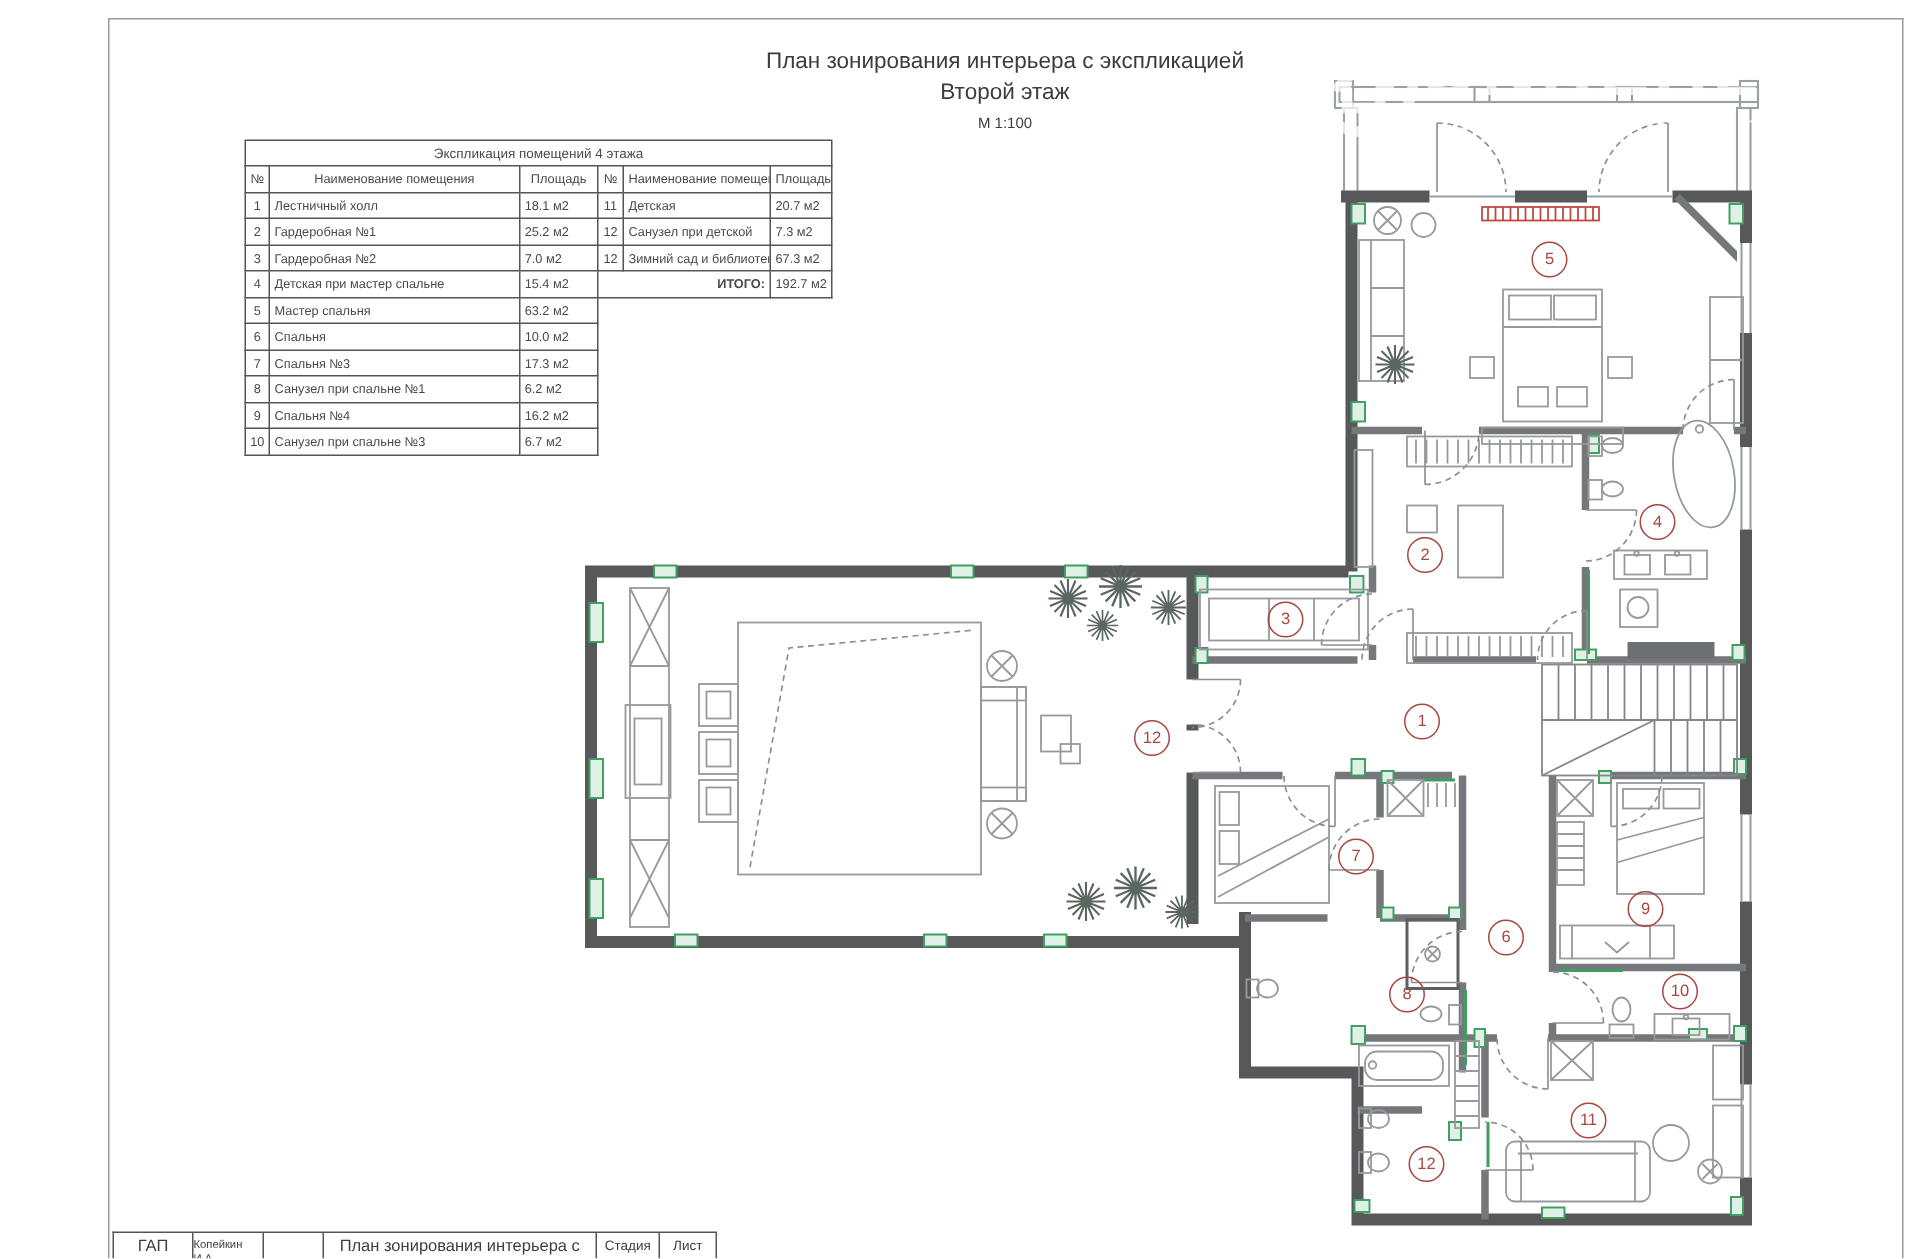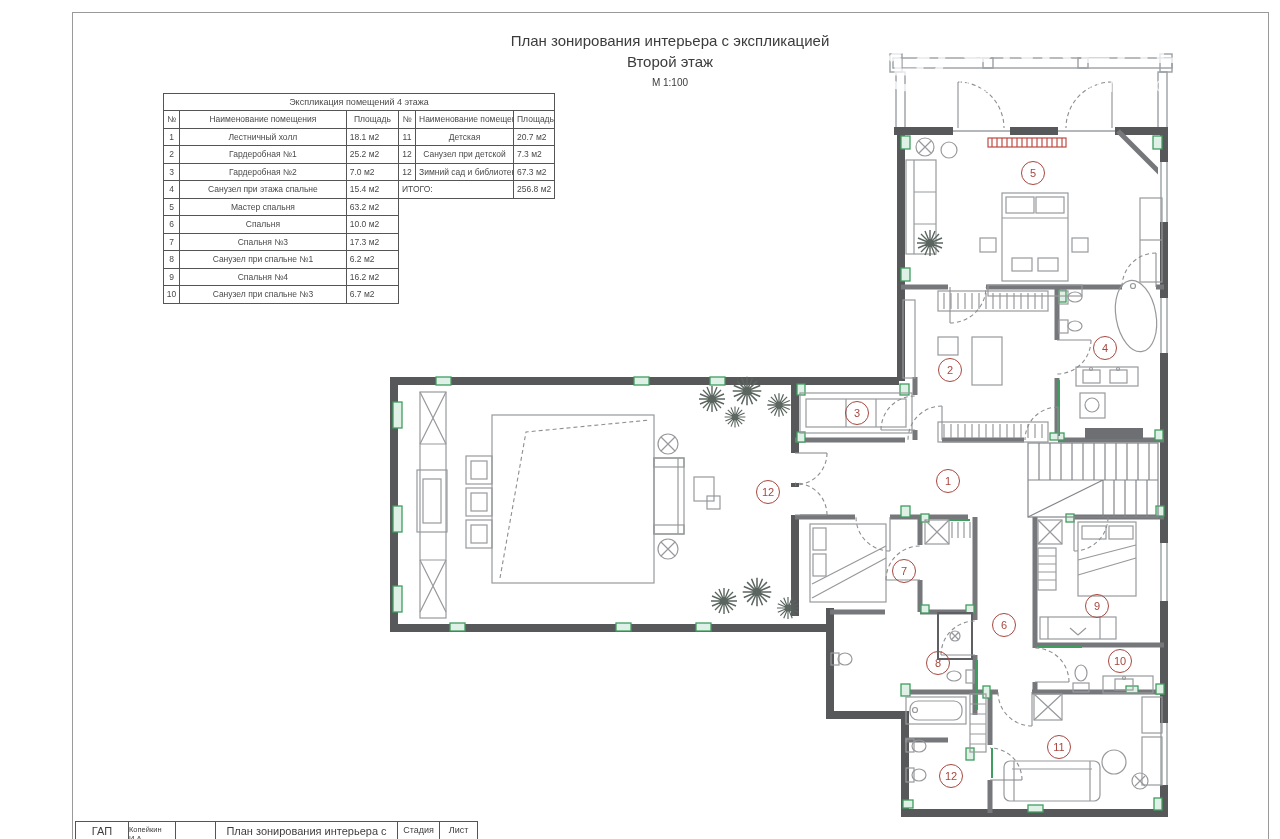--- a/index.html
+++ b/index.html
@@ -14,29 +14,29 @@
   .sheet-title .l2{font-size:15px;line-height:21px;}
   .sheet-title .l3{font-size:10px;line-height:21px;}
   
   .exp{position:absolute;left:163px;top:93px;width:392px;color:#4a4a4a;}
   .exp-title{border:1px solid #555;height:16px;line-height:16px;text-align:center;font-size:9px;margin-bottom:-1px;background:#fff;}
   .exp-body{display:flex;align-items:flex-start;}
   .exp table{border-collapse:collapse;table-layout:fixed;background:#fff;}
   .exp th,.exp td{border:1px solid #555;font-size:8.5px;font-weight:normal;padding:1px 3px;height:14.5px;overflow:hidden;white-space:nowrap;}
   .exp th{text-align:center;}
   .exp td.c-num{text-align:center;padding:1px 1px;}
-  .exp td.c-name{text-align:center;}
+  .exp td.c-name{text-align:left;}
   .exp td.c-area{text-align:left;}
-  .exp td.c-total{text-align:left;}
+  .exp td.c-total{text-align:right;font-weight:bold;}
   .t-left{width:236px;}
   .t-right{width:156px;margin-left:-1px;}
   
   .wm{position:absolute;left:872px;top:18px;display:flex;align-items:flex-start;opacity:.78;pointer-events:none;z-index:30;}
   .wm-icon{width:74px;height:74px;flex:0 0 auto;}
-  .wm-text{margin-left:12px;color:rgba(255,255,255,.95);}
+  .wm-text{margin-left:0;color:rgba(255,255,255,.95);}
   .wm-brand{font-size:50px;font-weight:bold;letter-spacing:3px;line-height:56px;}
   .wm-sub{font-size:16px;letter-spacing:10px;line-height:22px;margin-top:2px;}
   
   #plan{position:absolute;left:0;top:0;z-index:10;}
   .wall-dark{stroke:var(--wall,#57585a);stroke-width:8;fill:none;}
   .wall-mid{stroke:#75777b;stroke-width:5;fill:none;}
   .thin{stroke:#9aa0a4;stroke-width:1.4;fill:none;}
   .furn{stroke:#97999c;stroke-width:1.2;fill:none;}
   .furn-f{stroke:#97999c;stroke-width:1.2;fill:#fff;}
   .stair{stroke:#84868a;stroke-width:1.2;fill:none;}
@@ -100,21 +100,21 @@
               <td class="c-name">Гардеробная №1</td>
               <td class="c-area">25.2 м2</td>
             </tr>
             <tr>
               <td class="c-num">3</td>
               <td class="c-name">Гардеробная №2</td>
               <td class="c-area">7.0 м2</td>
             </tr>
             <tr>
               <td class="c-num">4</td>
-              <td class="c-name">Санузел при этажа спальне</td>
+              <td class="c-name">Детская при мастер спальне</td>
               <td class="c-area">15.4 м2</td>
             </tr>
             <tr>
               <td class="c-num">5</td>
               <td class="c-name">Мастер спальня</td>
               <td class="c-area">63.2 м2</td>
             </tr>
             <tr>
               <td class="c-num">6</td>
               <td class="c-name">Спальня</td>
@@ -166,21 +166,21 @@
               <td class="c-name">Санузел при детской</td>
               <td class="c-area">7.3 м2</td>
             </tr>
             <tr>
               <td class="c-num">12</td>
               <td class="c-name">Зимний сад и библиотека</td>
               <td class="c-area">67.3 м2</td>
             </tr>
             <tr>
               <td colspan="2" class="c-total">ИТОГО:</td>
-              <td class="c-area">256.8 м2</td>
+              <td class="c-area">192.7 м2</td>
             </tr>
           </tbody>
       </table>
     </div>
   </div>
 
   <svg id="plan" width="1280" height="839" viewBox="0 0 1280 839">
     <defs>
       <g id="palm" stroke="#5c6660" stroke-width="1.4" fill="none">
         <path d="M0 0 L0 -13 M0 0 L9 -9 M0 0 L13 0 M0 0 L9 9 M0 0 L0 13 M0 0 L-9 9 M0 0 L-13 0 M0 0 L-9 -9 M0 0 L5 -12 M0 0 L-5 -12 M0 0 L12 -5 M0 0 L12 5 M0 0 L5 12 M0 0 L-5 12 M0 0 L-12 5 M0 0 L-12 -5"></path>

